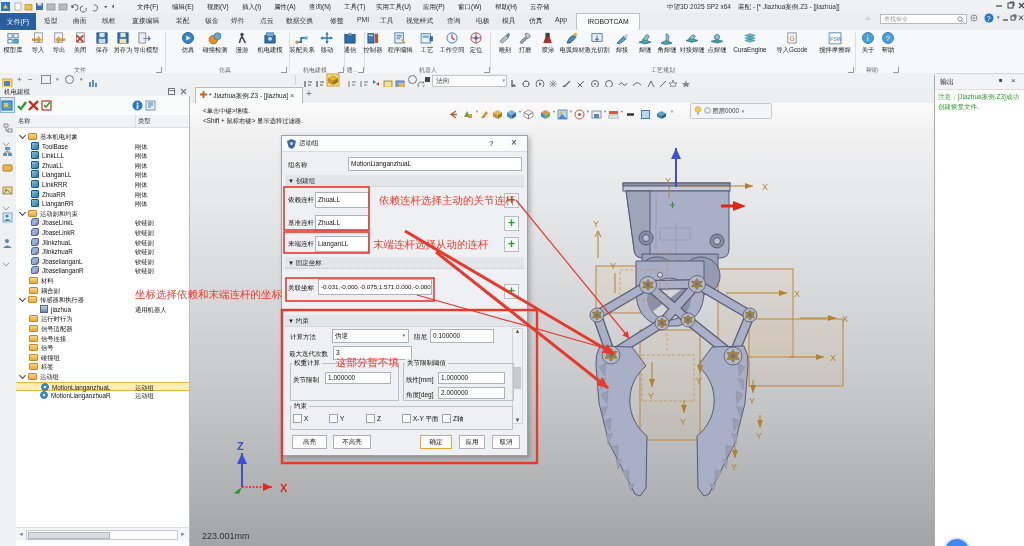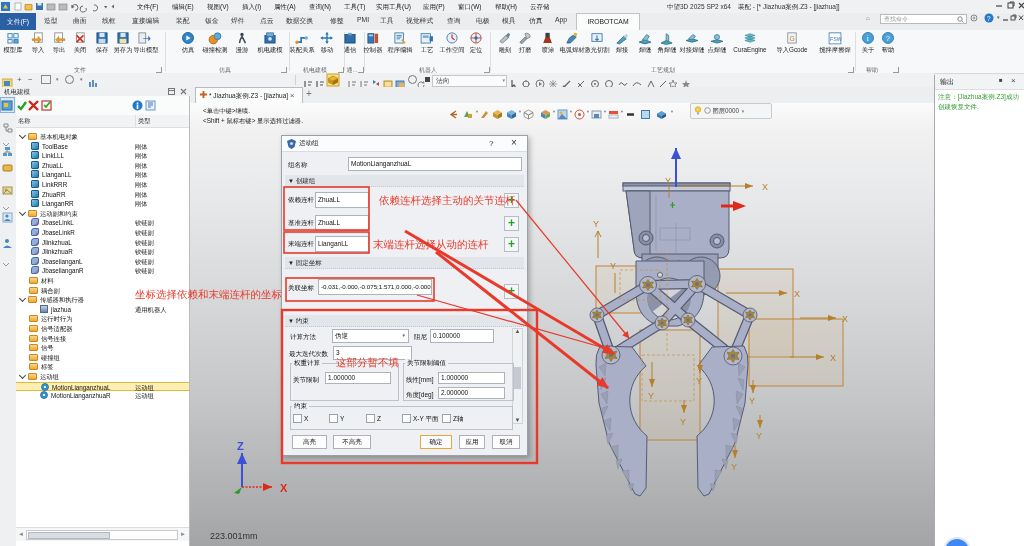--- a/index.html
+++ b/index.html
@@ -838,21 +838,21 @@
     <path d="M480 102 h5 M482.5 99 v6" stroke="#2a9a2a" stroke-width="1.2"></path>
 
     <g>
       <line x1="52" y1="384" x2="52" y2="350" stroke="#3a50d8" stroke-width="2" marker-end="url(#barr)"></line>
       <line x1="52" y1="384" x2="82" y2="384" stroke="#e02818" stroke-width="1.5" stroke-dasharray="2,1.5" marker-end="url(#rarr)"></line>
       <path d="M52 384 L44 390 L49 391 Z" fill="#2a9a2a"></path>
       <text x="47" y="347" font-size="11" fill="#3a50d8" font-family="Liberation Sans" font-weight="bold">Z</text>
       <text x="90" y="389" font-size="11" fill="#e02818" font-family="Liberation Sans" font-weight="bold">X</text>
     </g>
   </svg>
-  <div style="position:absolute;left:20px;top:428px;font-size:9px;color:#333">223.001mm</div>
+  <div style="position:absolute;left:12px;top:428px;font-size:9px;color:#333">223.001mm</div>
 </div>
 
 <div class="abs" id="opanel">
   <div id="optitle">
       <span style="position:absolute;left:5px;top:2px">输出</span>
       <span style="position:absolute;left:64px;top:2px;font-size:6px;color:#444">■</span>
       <span style="position:absolute;left:76px;top:1px;font-size:8px;color:#444">×</span>
     </div>
   <div class="green" style="position:absolute;left:3px;top:17px;width:82px">注意：[Jiazhua案例.Z3]成功创建恢复文件.</div>
   <div style="position:absolute;left:8px;top:462px;width:24px;height:24px;border-radius:50%;background:#4187f2;border:2px solid #dce8fa"></div>

